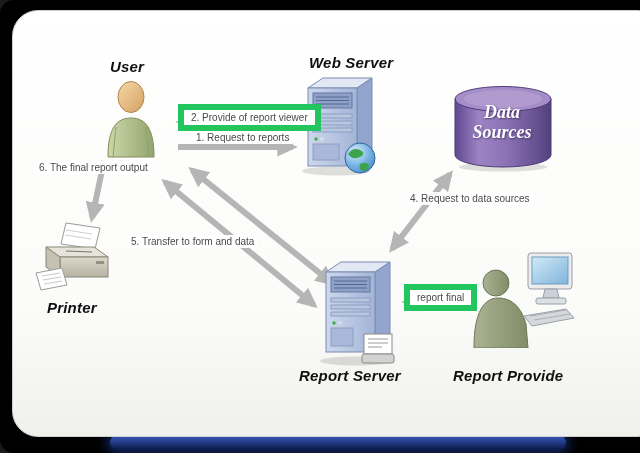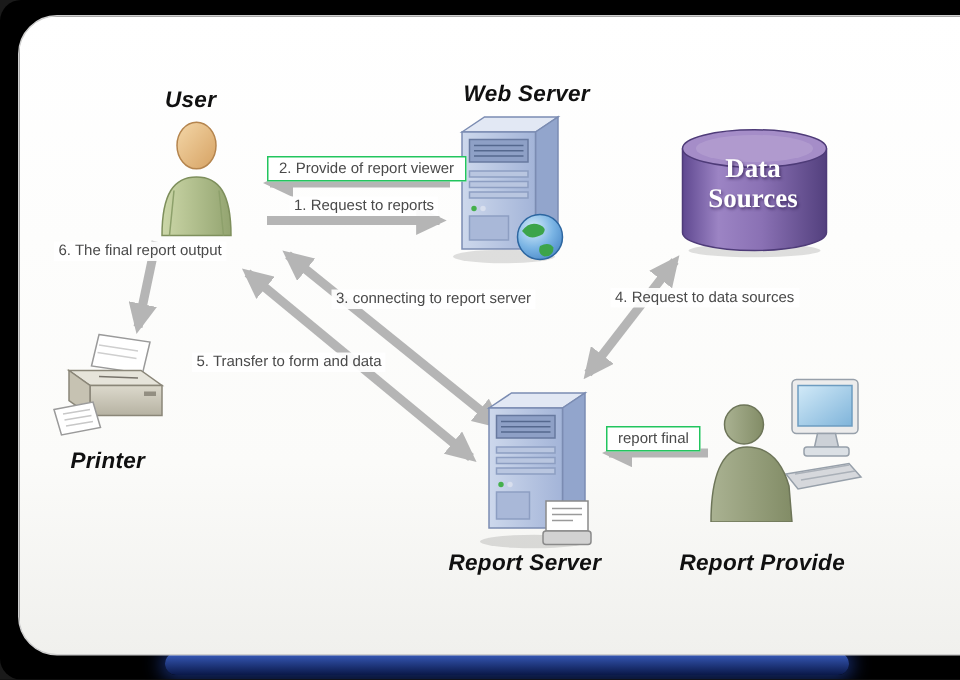--- a/index.html
+++ b/index.html
@@ -8,23 +8,23 @@
   .accent{position:absolute;left:110px;right:110px;bottom:3px;height:15px;border-radius:8px;z-index:0;
           background:linear-gradient(180deg,#3a5ec0,#0a1848);box-shadow:0 0 12px 3px rgba(40,80,200,.55);}
   .panel{position:absolute;left:12px;top:10px;right:12px;bottom:16px;z-index:1;
          background:linear-gradient(180deg,#ffffff 0%,#fbfbf9 70%,#f0f0ed 100%);
          border:1px solid #cfcfcf;border-radius:26px;}
   .arrows{position:absolute;left:0;top:0;z-index:2;}
   .icon{position:absolute;z-index:3;}
   .node-label{position:absolute;z-index:4;font-style:italic;font-weight:bold;font-size:15px;color:#101010;letter-spacing:.2px;}
   .edge-label{position:absolute;z-index:4;font-size:10px;color:#4a4a4a;background:rgba(255,255,255,.93);
               padding:1px 3px;white-space:nowrap;}
-  .boxed{border:1px solid #22c55e;background:#fff;padding:2px 7px;}
+  .boxed{border:6px solid #22c55e;background:#fff;padding:2px 7px;}
   .cyl-text{position:absolute;z-index:4;width:100px;text-align:center;color:#fff;
-            font-family:"Liberation Serif",serif;font-weight:bold;font-size:18px;
+            font-family:"Liberation Serif",serif;font-style:italic;font-weight:bold;font-size:18px;
             line-height:1.12;text-shadow:1px 1px 2px rgba(40,20,70,.6);}
 </style>
 </head>
 <body>
 
 <div class="stage">
 
   <div class="accent"></div>
   <div class="panel"></div>
 
@@ -183,18 +183,17 @@
       <path d="M60,68 l36,-6 M64,72 l36,-6" stroke="#aab0b8" fill="none"></path>
       <circle cx="26" cy="35" r="13" fill="url(#dper)" stroke="#6d7558"></circle>
       <path d="M4,100 C4,64 14,50 28,50 C44,50 52,62 56,76 L58,100 Z" fill="url(#dper)" stroke="#6d7558"></path>
     </svg>
   </div>
   <div class="node-label" style="left:453px;top:367px">Report Provide</div>
 
   <div class="edge-label boxed" style="left:178px;top:104px">2. Provide of report viewer</div>
   <div class="edge-label" style="left:193px;top:131px">1. Request to reports</div>
   <div class="edge-label" style="left:36px;top:161px">6. The final report output</div>
-  <div class="edge-label" style="left:221px;top:193px">3. connecting to report server</div>
   <div class="edge-label" style="left:407px;top:192px">4. Request to data sources</div>
   <div class="edge-label" style="left:128px;top:235px">5. Transfer to form and data</div>
   <div class="edge-label boxed" style="left:404px;top:284px">report final</div>
 
 </div>
 
 </body></html>

